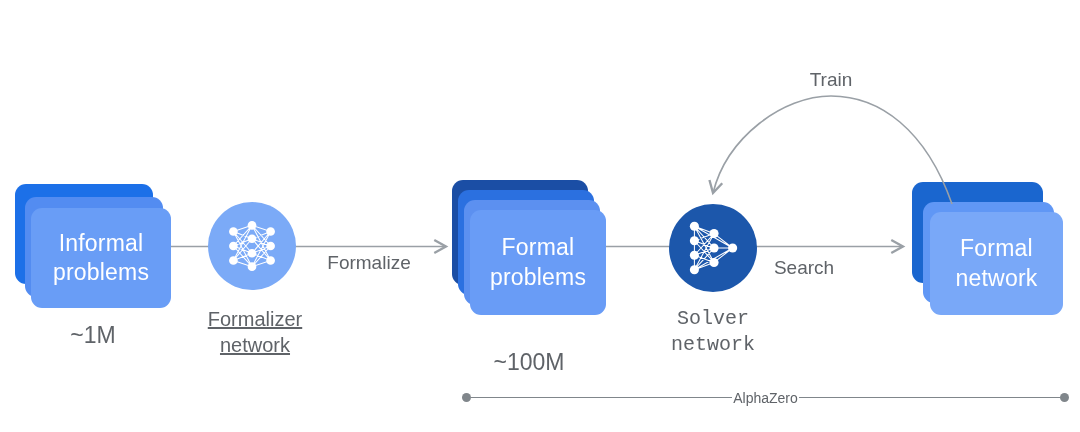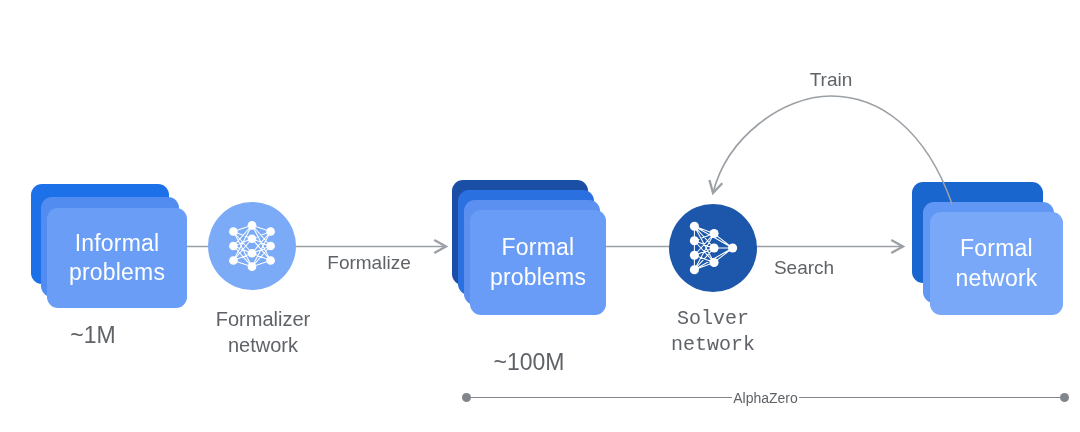--- a/index.html
+++ b/index.html
@@ -16,21 +16,21 @@
   .card{position:absolute;border-radius:11px;}
   .card-label{
     position:absolute;display:flex;flex-direction:column;align-items:center;justify-content:center;
     color:var(--text_white);font-size:23px;line-height:1.28;text-align:center;letter-spacing:.2px;
   }
   .count{
     position:absolute;text-align:center;color:var(--label_gray);font-size:23px;
   }
 
   
-  .stack-informal{left:31px;top:184px;width:156px;height:148px;}
+  .stack-informal{left:15px;top:184px;width:156px;height:148px;}
   .stack-informal .l0{left:0;top:0;width:138px;height:100px;background:var(--stack_informal_back);}
   .stack-informal .l1{left:10px;top:13px;width:138px;height:100px;background:var(--stack_informal_mid);}
   .stack-informal .l2{left:16px;top:24px;width:140px;height:100px;background:var(--stack_informal_front);}
 
   
   .stack-problems{left:452px;top:180px;width:154px;height:135px;}
   .stack-problems .l0{left:0;top:0;width:136px;height:105px;background:var(--stack_problems_l1);}
   .stack-problems .l1{left:6px;top:10px;width:136px;height:105px;background:var(--stack_problems_l2);}
   .stack-problems .l2{left:12px;top:20px;width:136px;height:105px;background:var(--stack_problems_l3);}
   .stack-problems .l3{left:18px;top:30px;width:136px;height:105px;background:var(--stack_problems_l4);}
@@ -106,21 +106,21 @@
         <circle cx="30" cy="10" r="4.2"></circle>
           <circle cx="30" cy="23" r="4.2"></circle>
           <circle cx="30" cy="37" r="4.2"></circle>
           <circle cx="30" cy="50" r="4.2"></circle>
         <circle cx="48" cy="16" r="4.2"></circle>
           <circle cx="48" cy="30" r="4.2"></circle>
           <circle cx="48" cy="44" r="4.2"></circle>
       </g>
     </svg>
   </div>
-  <div class="netlabel" style="left:183px;top:306px;width:160px;">
+  <div class="netlabel" style="left:175px;top:306px;width:160px;text-decoration:underline;">
     <div>Formalizer</div>
     <div>network</div>
   </div>
 
   <div class="edgelabel" style="left:369px;top:252px;">Formalize</div>
 
   <div class="stack stack-problems">
     <div class="card l0"></div>
     <div class="card l1"></div>
     <div class="card l2"></div>

